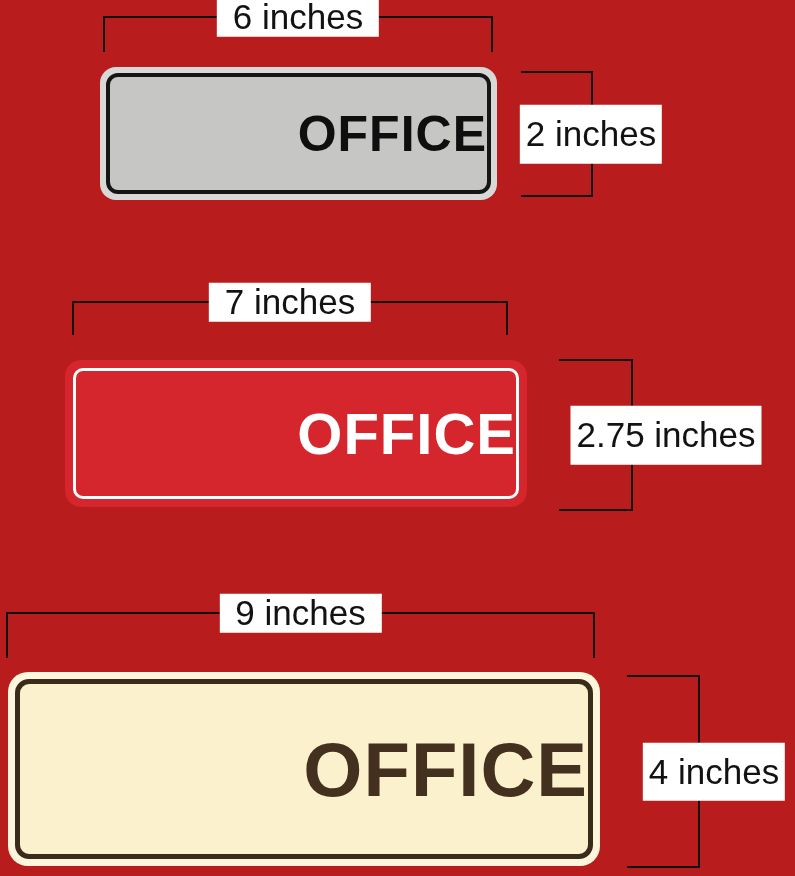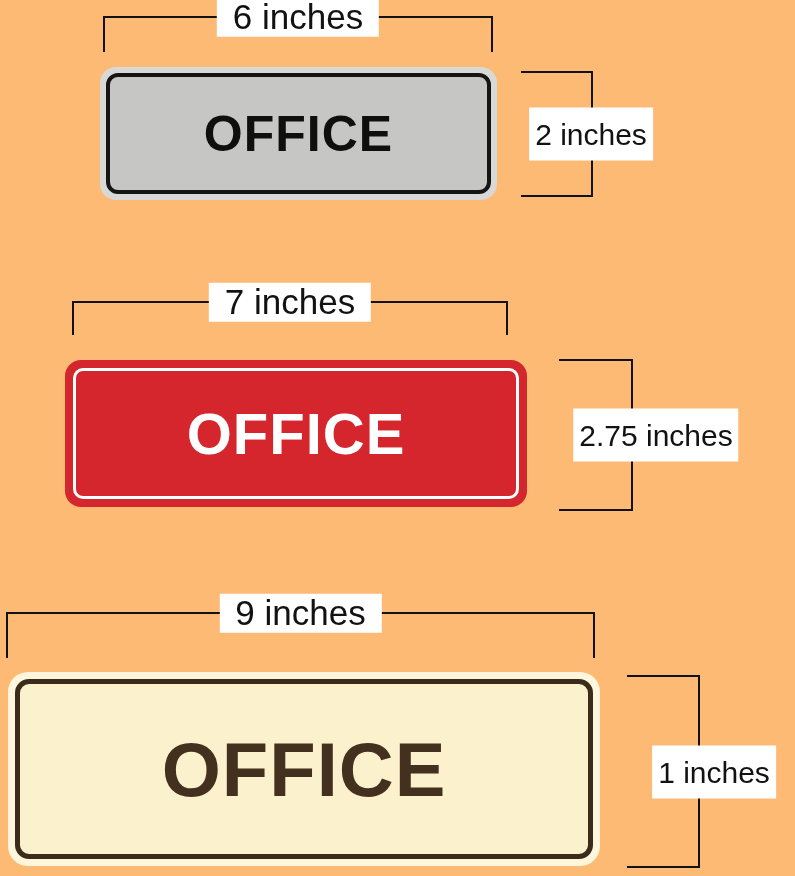--- a/index.html
+++ b/index.html
@@ -1,20 +1,20 @@
 <!DOCTYPE html>
 <html><head>
 <meta charset="utf-8">
 <style>
   html, body { margin: 0; padding: 0; background: #ffffff; }
   .canvas {
     position: relative;
     width: 795px;
     height: 876px;
-    background: #fdba74;
+    background: #b91c1c;
     font-family: "Liberation Sans", sans-serif;
     overflow: hidden;
   }
 
   
   .dim-w {
     position: absolute;
     border-top: 2px solid #121212;
     border-left: 2px solid #121212;
     border-right: 2px solid #121212;
@@ -39,48 +39,48 @@
     border-bottom: 2px solid #121212;
     box-sizing: border-box;
   }
   .dim-h .dim-label {
     position: absolute;
     top: 50%;
     left: 100%;
     transform: translate(-50%, -50%);
     background: #ffffff;
     padding: 10px 6px;
-    font-size: 30px;
+    font-size: 35px;
     line-height: 1.1;
     color: #121212;
     white-space: nowrap;
   }
 
   .dim-w1 { left: 103px; top: 16px;  width: 390px; height: 36px; }
   .dim-h1 { left: 521px; top: 71px;  width: 72px;  height: 126px; }
   .dim-w2 { left: 72px;  top: 301px; width: 436px; height: 34px; }
   .dim-h2 { left: 559px; top: 359px; width: 74px;  height: 152px; }
-  .dim-h2 .dim-label { margin-left: 25px; }
+  .dim-h2 .dim-label { margin-left: 35px; }
   .dim-w3 { left: 6px;   top: 612px; width: 589px; height: 46px; }
   .dim-h3 { left: 627px; top: 675px; width: 73px;  height: 193px; }
   .dim-h3 .dim-label { margin-left: 16px; }
 
   
   .sign {
     position: absolute;
     box-sizing: border-box;
     display: block;
   }
   .sign-inner {
     width: 100%;
     height: 100%;
     box-sizing: border-box;
     display: flex;
     align-items: center;
-    justify-content: center;
+    justify-content: flex-end;
   }
   .sign-text {
     font-weight: bold;
     letter-spacing: 1px;
   }
 
   
   .sign1 {
     left: 100px; top: 67px; width: 397px; height: 133px;
     background: #d8d8d6;
@@ -153,16 +153,16 @@
 
   <div class="dim-w dim-w3">
     <span class="dim-label">9 inches</span>
   </div>
   <div class="sign sign3">
     <div class="sign-inner">
       <span class="sign-text">OFFICE</span>
     </div>
   </div>
   <div class="dim-h dim-h3">
-    <span class="dim-label">1 inches</span>
+    <span class="dim-label">4 inches</span>
   </div>
 
 </div>
 
 </body></html>

